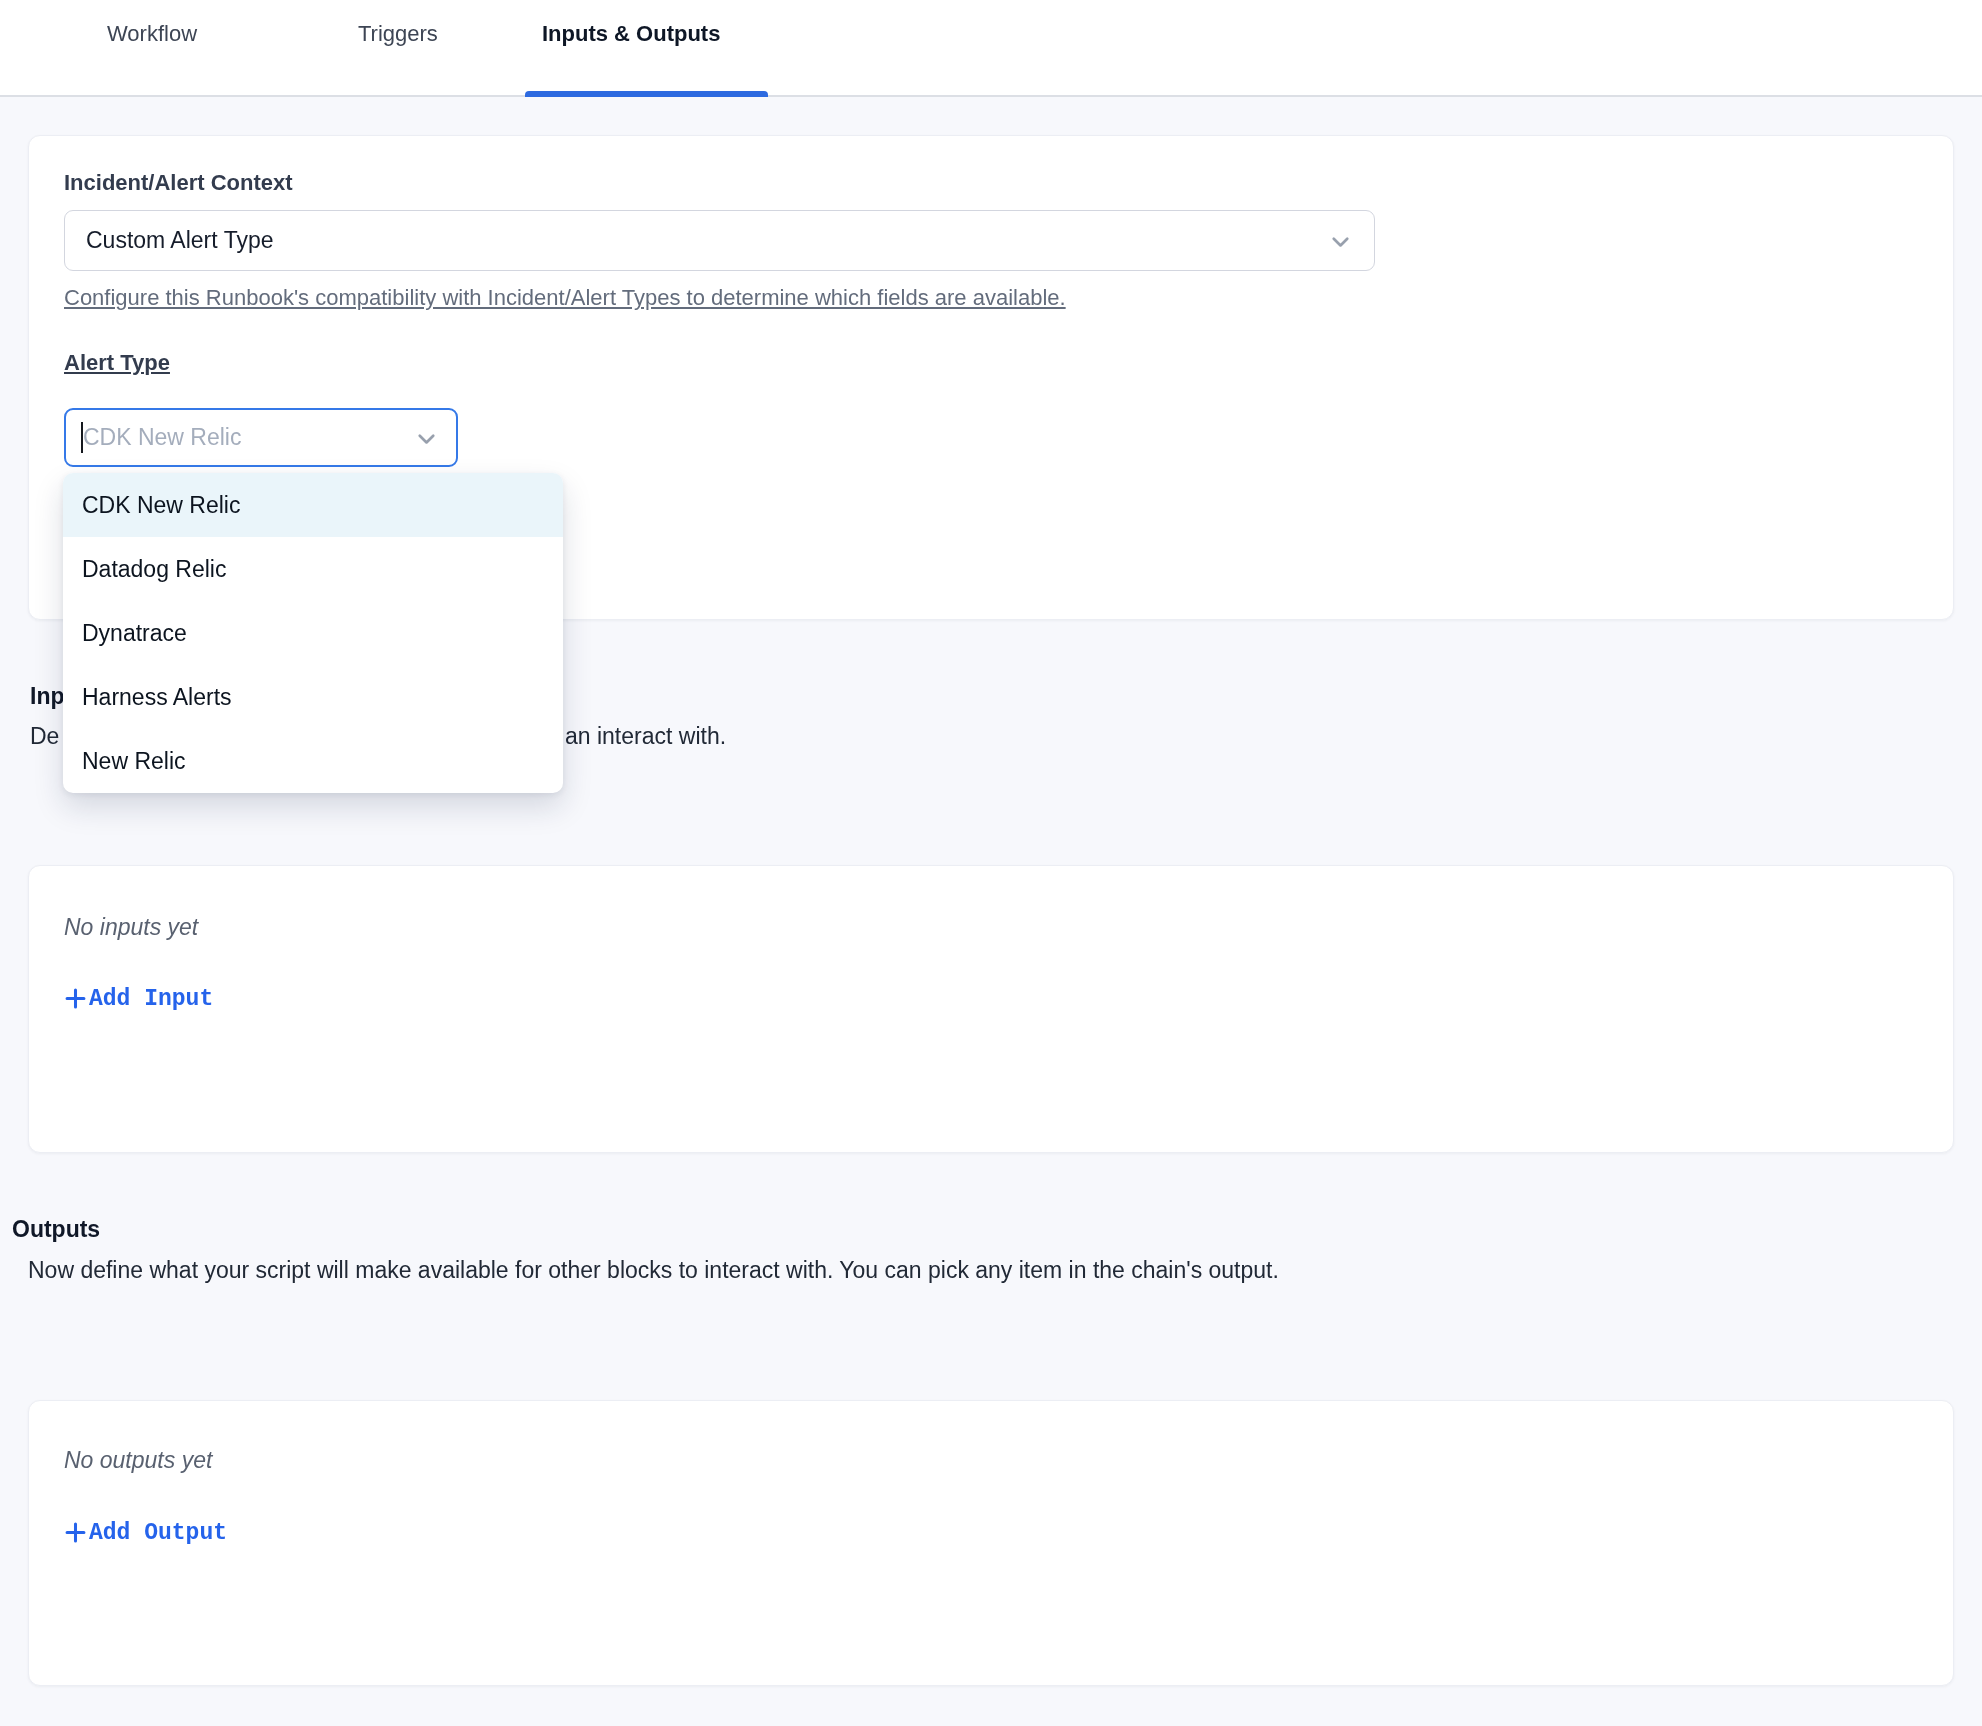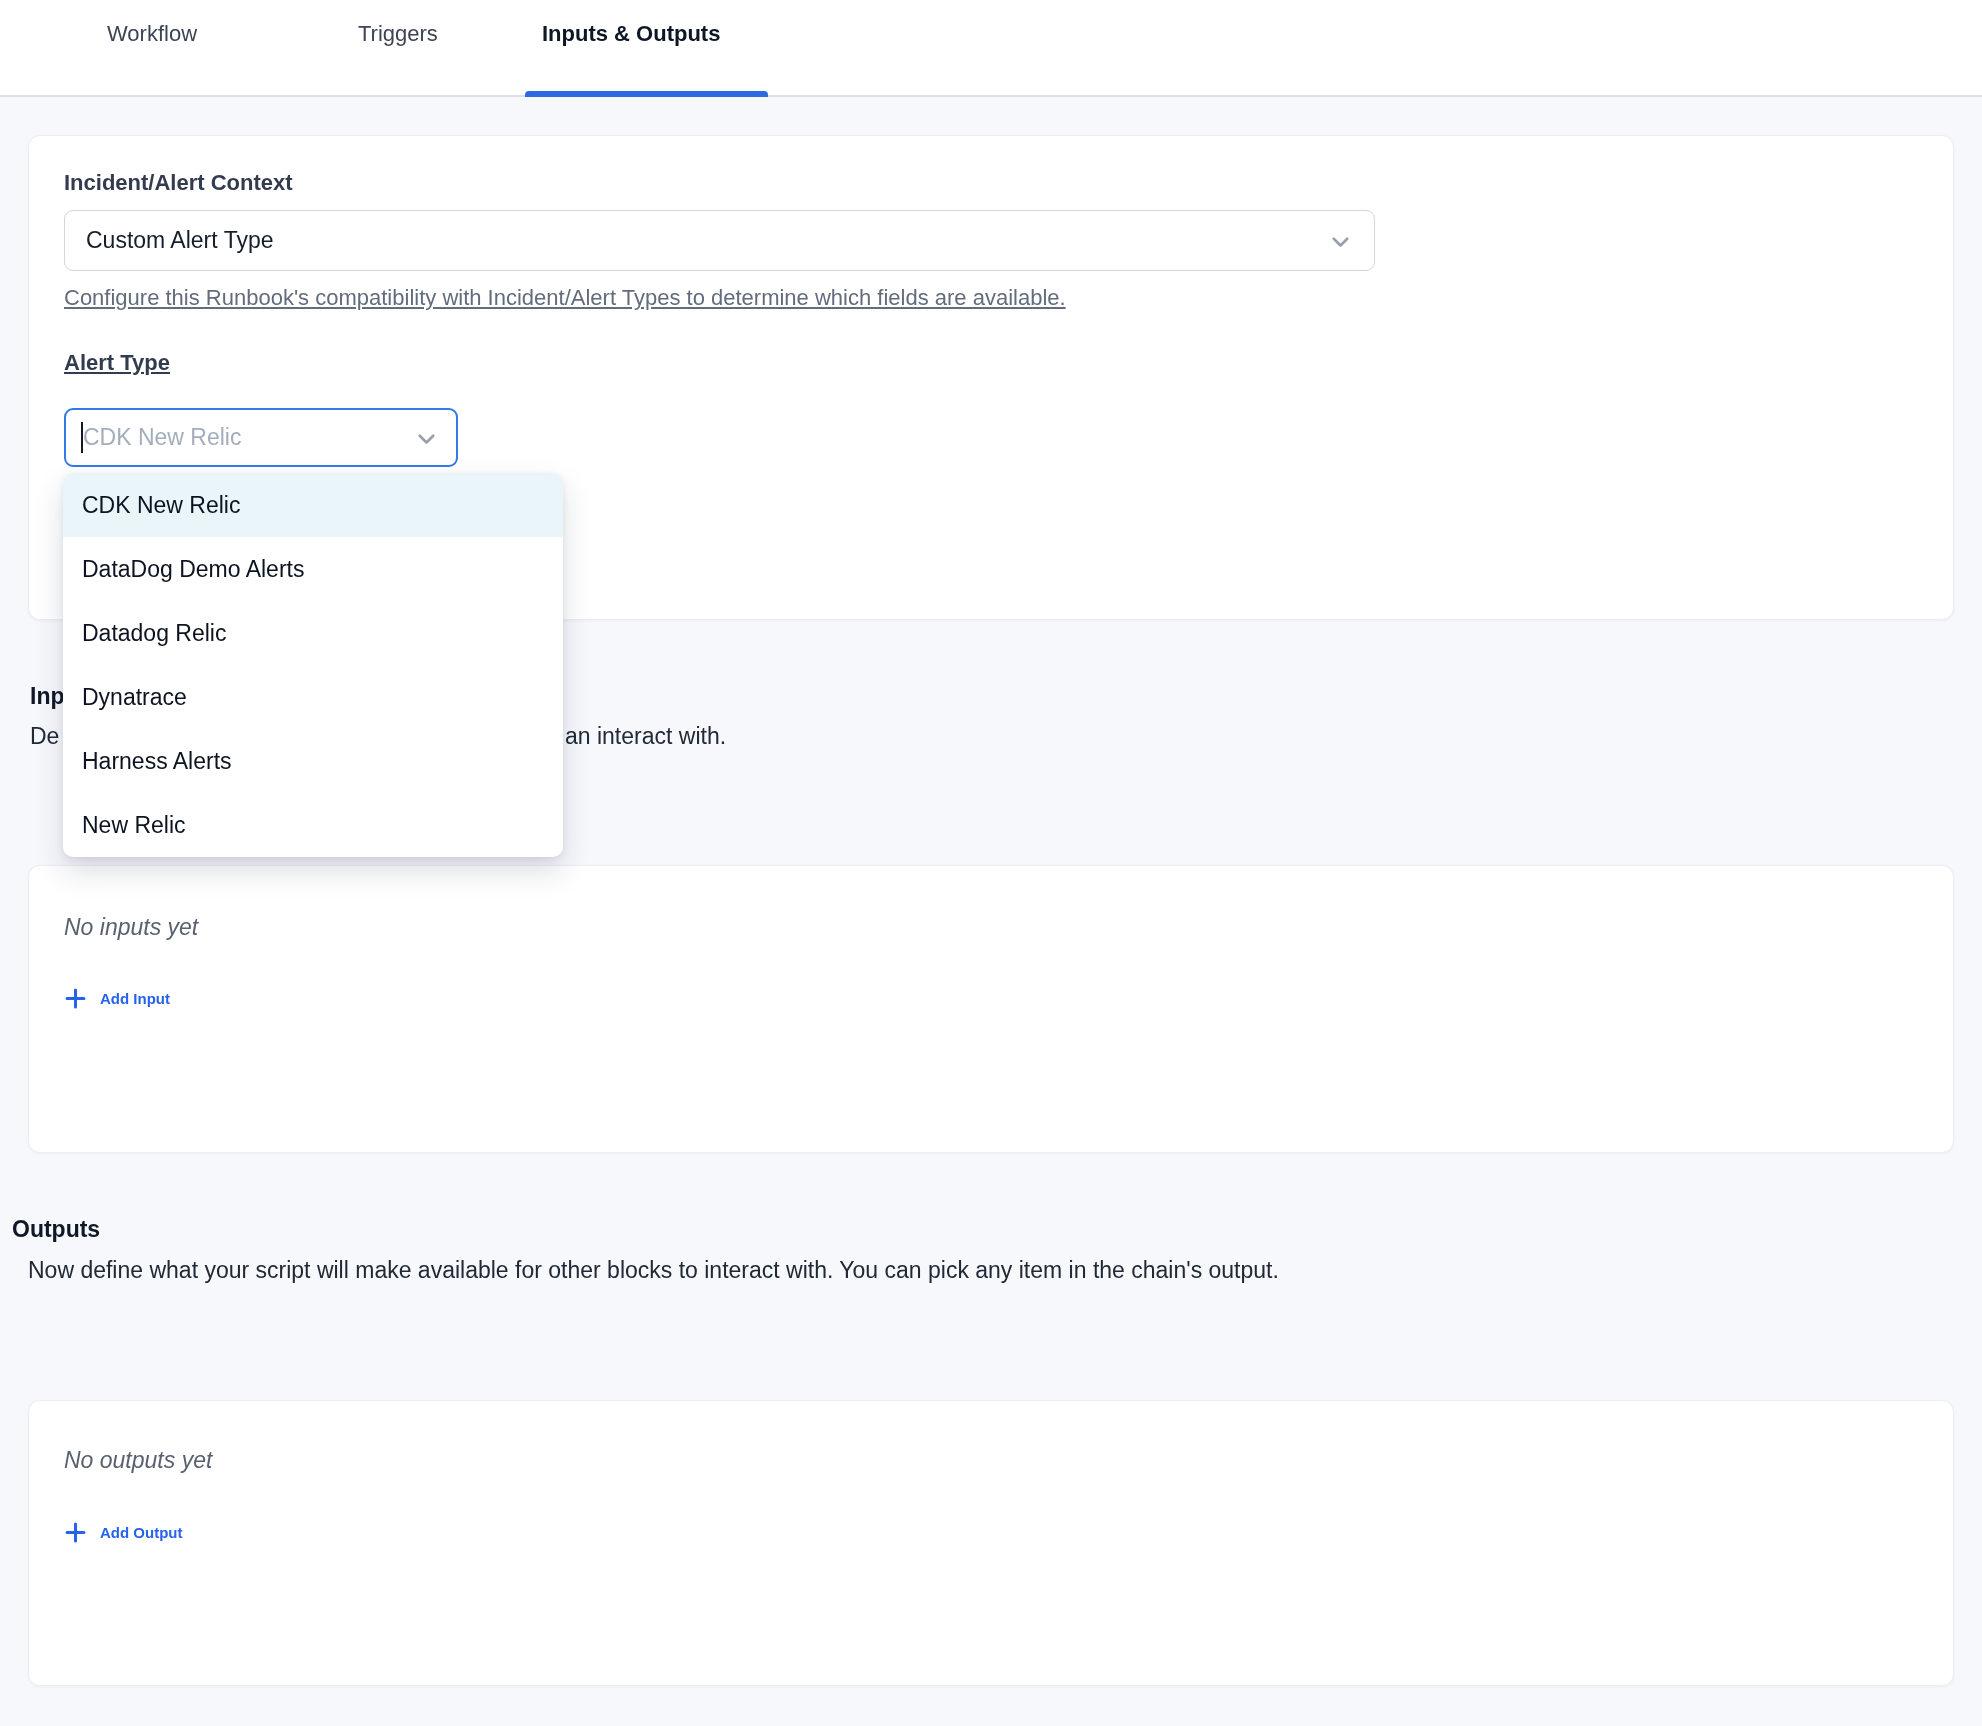--- a/index.html
+++ b/index.html
@@ -120,23 +120,23 @@
     line-height: 29px; white-space: nowrap; z-index: 1;
   }
 
   .empty-text {
     position: absolute; left: 35px;
     font-size: 23px; font-style: italic; color: #596170;
     line-height: 30px; white-space: nowrap;
   }
   .add-btn {
     position: absolute; left: 33px;
-    display: flex; align-items: center; gap: 11px;
-    font-size: 15px; font-weight: 700; color: #2563eb;
-    cursor: pointer; white-space: nowrap;
+    display: flex; align-items: center; 
+    font-size: 23px; font-weight: 700; color: #2563eb;
+    cursor: pointer; white-space: nowrap; font-family: Liberation Mono, monospace;
   }
 </style>
 </head>
 <body>
 
 <div class="screen">
 
   <div class="tabbar">
     <div class="tab" style="left:107px;">Workflow</div>
     <div class="tab" style="left:358px;">Triggers</div>
@@ -170,21 +170,20 @@
       </span>
     </div>
   </div>
 
   <div class="section-title" style="top:682px;">Inputs</div>
   <div class="section-desc" style="left:30px; top:722px;">De</div>
   <div class="section-desc" style="left:565px; top:722px;">an interact with.</div>
 
   <div class="dropdown">
     <div class="option highlighted">CDK New Relic</div>
-    <div class="option">DataDog Demo Alerts</div>
     <div class="option">Datadog Relic</div>
     <div class="option">Dynatrace</div>
     <div class="option">Harness Alerts</div>
     <div class="option">New Relic</div>
   </div>
 
   <div class="card card-inputs">
     <div class="empty-text" style="top:46px;">No inputs yet</div>
     <div class="add-btn" style="top:119px;">
       <span style="display:flex;">

